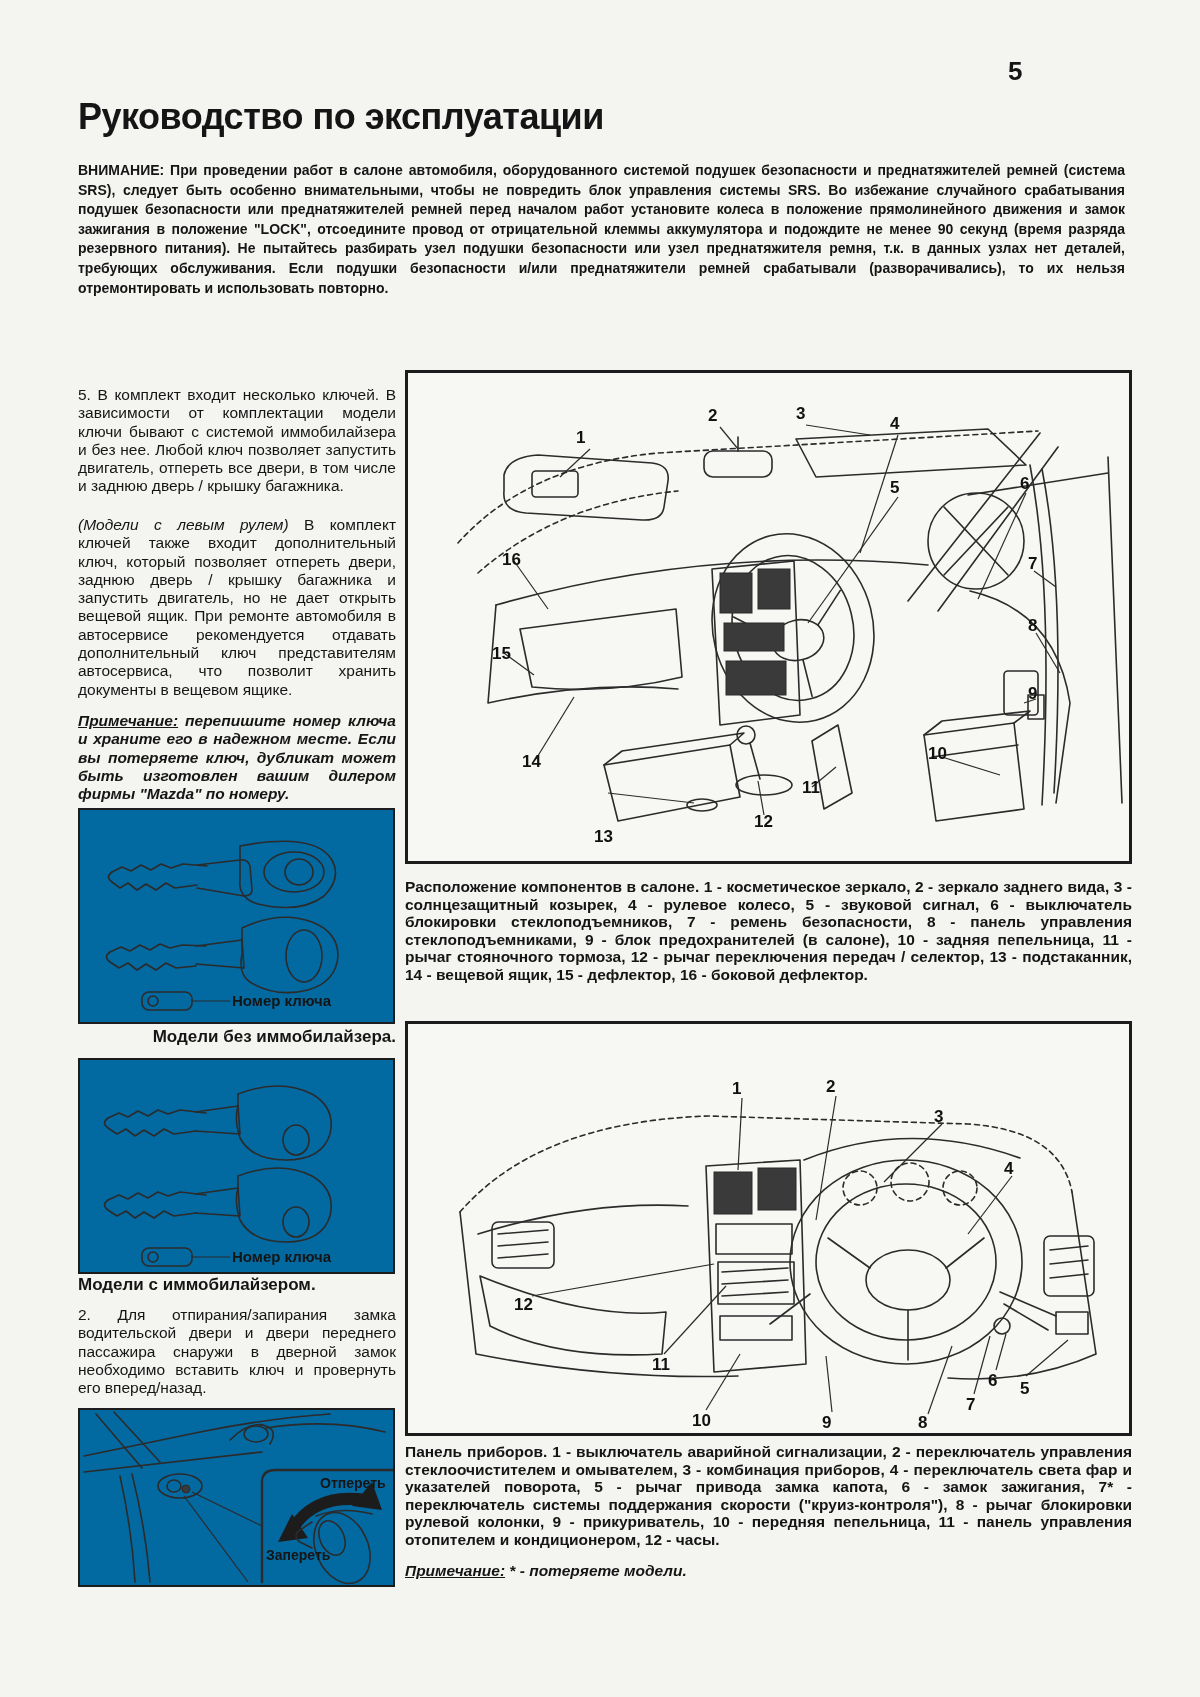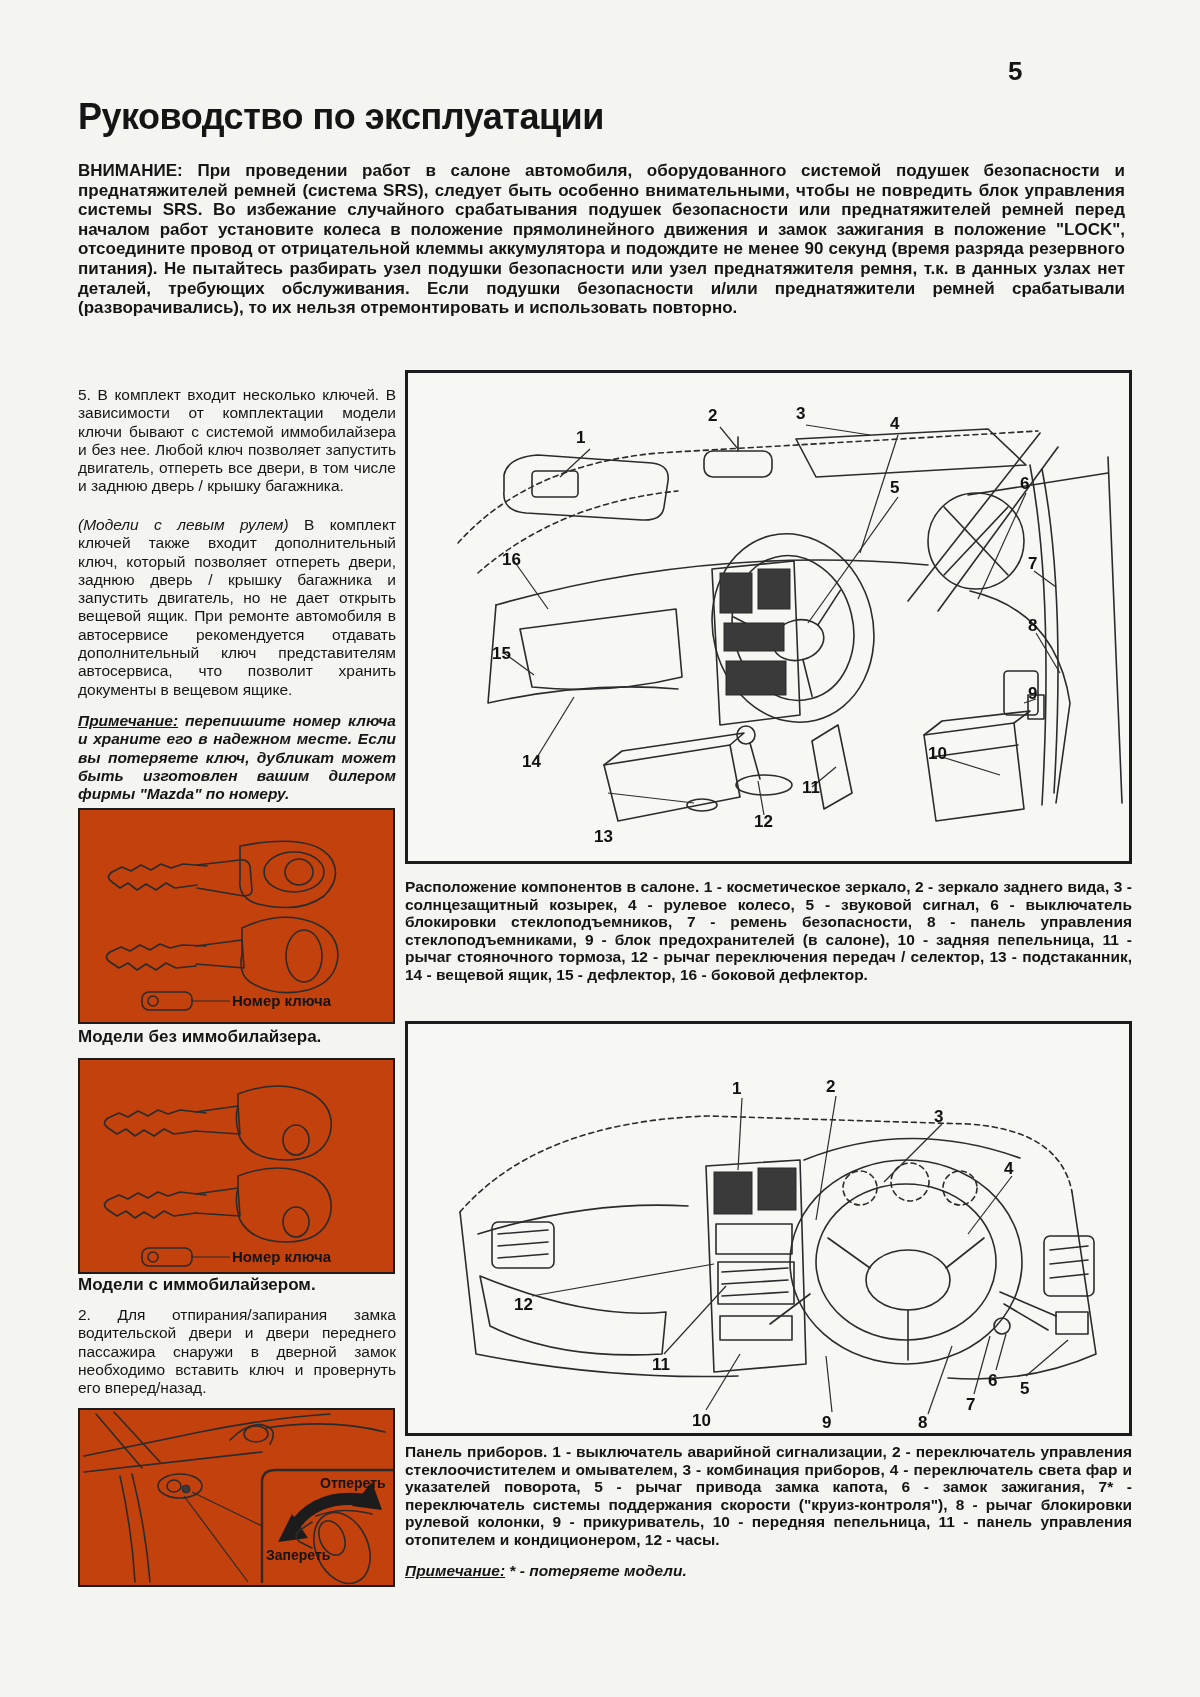--- a/index.html
+++ b/index.html
@@ -4,27 +4,27 @@
 <style>
   html,body{margin:0;padding:0;background:#dcdcda;}
   .page{
     position:relative;width:1200px;height:1697px;margin:0 auto;
     background:#f4f4f1;color:#151515;
     font-family:"Liberation Sans", sans-serif;overflow:hidden;
   }
   .abs{position:absolute;}
   .page-number{font-size:26px;font-weight:bold;}
   .doc-title{font-size:36px;font-weight:bold;letter-spacing:-0.5px;}
-  .warning{width:1047px;font-size:17px;font-weight:bold;line-height:19.6px;text-align:justify;}
+  .warning{width:1047px;font-size:14px;font-weight:bold;line-height:19.6px;text-align:justify;}
   .section-title{font-size:29px;font-weight:bold;}
   .body-text{width:318px;font-size:15.5px;line-height:18.3px;text-align:justify;}
   .note-text{width:318px;font-size:15.5px;line-height:18.3px;font-style:italic;text-align:justify;font-weight:bold;}
   .note-label{text-decoration:underline;font-weight:bold;}
   .figure-box{border:3px solid #1c1c1c;background:#f7f7f4;}
-  .key-box{border:2px solid #1c1c1c;background:#c2410c;text-align:right;}
+  .key-box{border:2px solid #1c1c1c;background:#0369a1;text-align:right;}
   .fig-caption-small{width:318px;font-size:17px;font-weight:bold;}
   .fig-caption{width:727px;font-size:15.5px;font-weight:bold;line-height:17.6px;text-align:justify;}
   .fig-note{width:727px;font-size:15.5px;font-weight:bold;font-style:italic;}
   .callout{position:absolute;font-size:17px;font-weight:bold;color:#111;line-height:1;}
   .tag-row{position:absolute;display:flex;align-items:center;gap:6px;font-size:15px;font-weight:bold;}
   svg{display:block;}
   .sk{stroke:#2b2b2b;fill:none;stroke-width:1.6;stroke-linecap:round;stroke-linejoin:round;}
   .skd{stroke:#2b2b2b;fill:none;stroke-width:1.6;stroke-dasharray:5 4;stroke-linecap:round;}
   .skf{fill:#3a3a3a;stroke:#2b2b2b;stroke-width:1;}
   .lead{stroke:#2b2b2b;fill:none;stroke-width:1.2;}
@@ -64,21 +64,21 @@
       <ellipse class="sk" cx="224" cy="146" rx="18" ry="26"></ellipse>
 
       <g>
         <rect class="sk" x="62" y="182" width="50" height="18" rx="7"></rect>
         <circle class="sk" cx="73" cy="191" r="5"></circle>
         <path class="lead" d="M112 191 L150 191"></path>
       </g>
     </svg>
     <div class="tag-row" style="left:152px;top:182px;">Номер ключа</div>
   </div>
-  <div class="abs fig-caption-small" style="left:78px;top:1027px;">Модели без иммобилайзера.</div>
+  <div class="abs fig-caption-small" style="left:78px;top:1027px;text-align:right;">Модели без иммобилайзера.</div>
 
   <div class="abs key-box" style="left:78px;top:1058px;width:313px;height:212px;">
     <svg width="313" height="212" viewBox="0 0 313 212">
 
       <path class="sk" d="M28 58 q-7 5 0 10 l9 6 9 -5 9 7 9 -6 10 6 10 -7 10 5 22 -3"></path>
       <path class="sk" d="M28 58 l11 -5 9 4 10 -6 10 5 10 -6 10 4 12 -4 26 3"></path>
       <path class="sk" d="M115 52 L158 46 L160 74 L115 71"></path>
       <path class="sk" d="M158 34 Q200 18 232 34 Q256 48 250 74 Q242 100 206 100 Q172 100 160 78 Q154 60 158 46 Z"></path>
       <ellipse class="sk" cx="216" cy="80" rx="13" ry="15"></ellipse>
 

